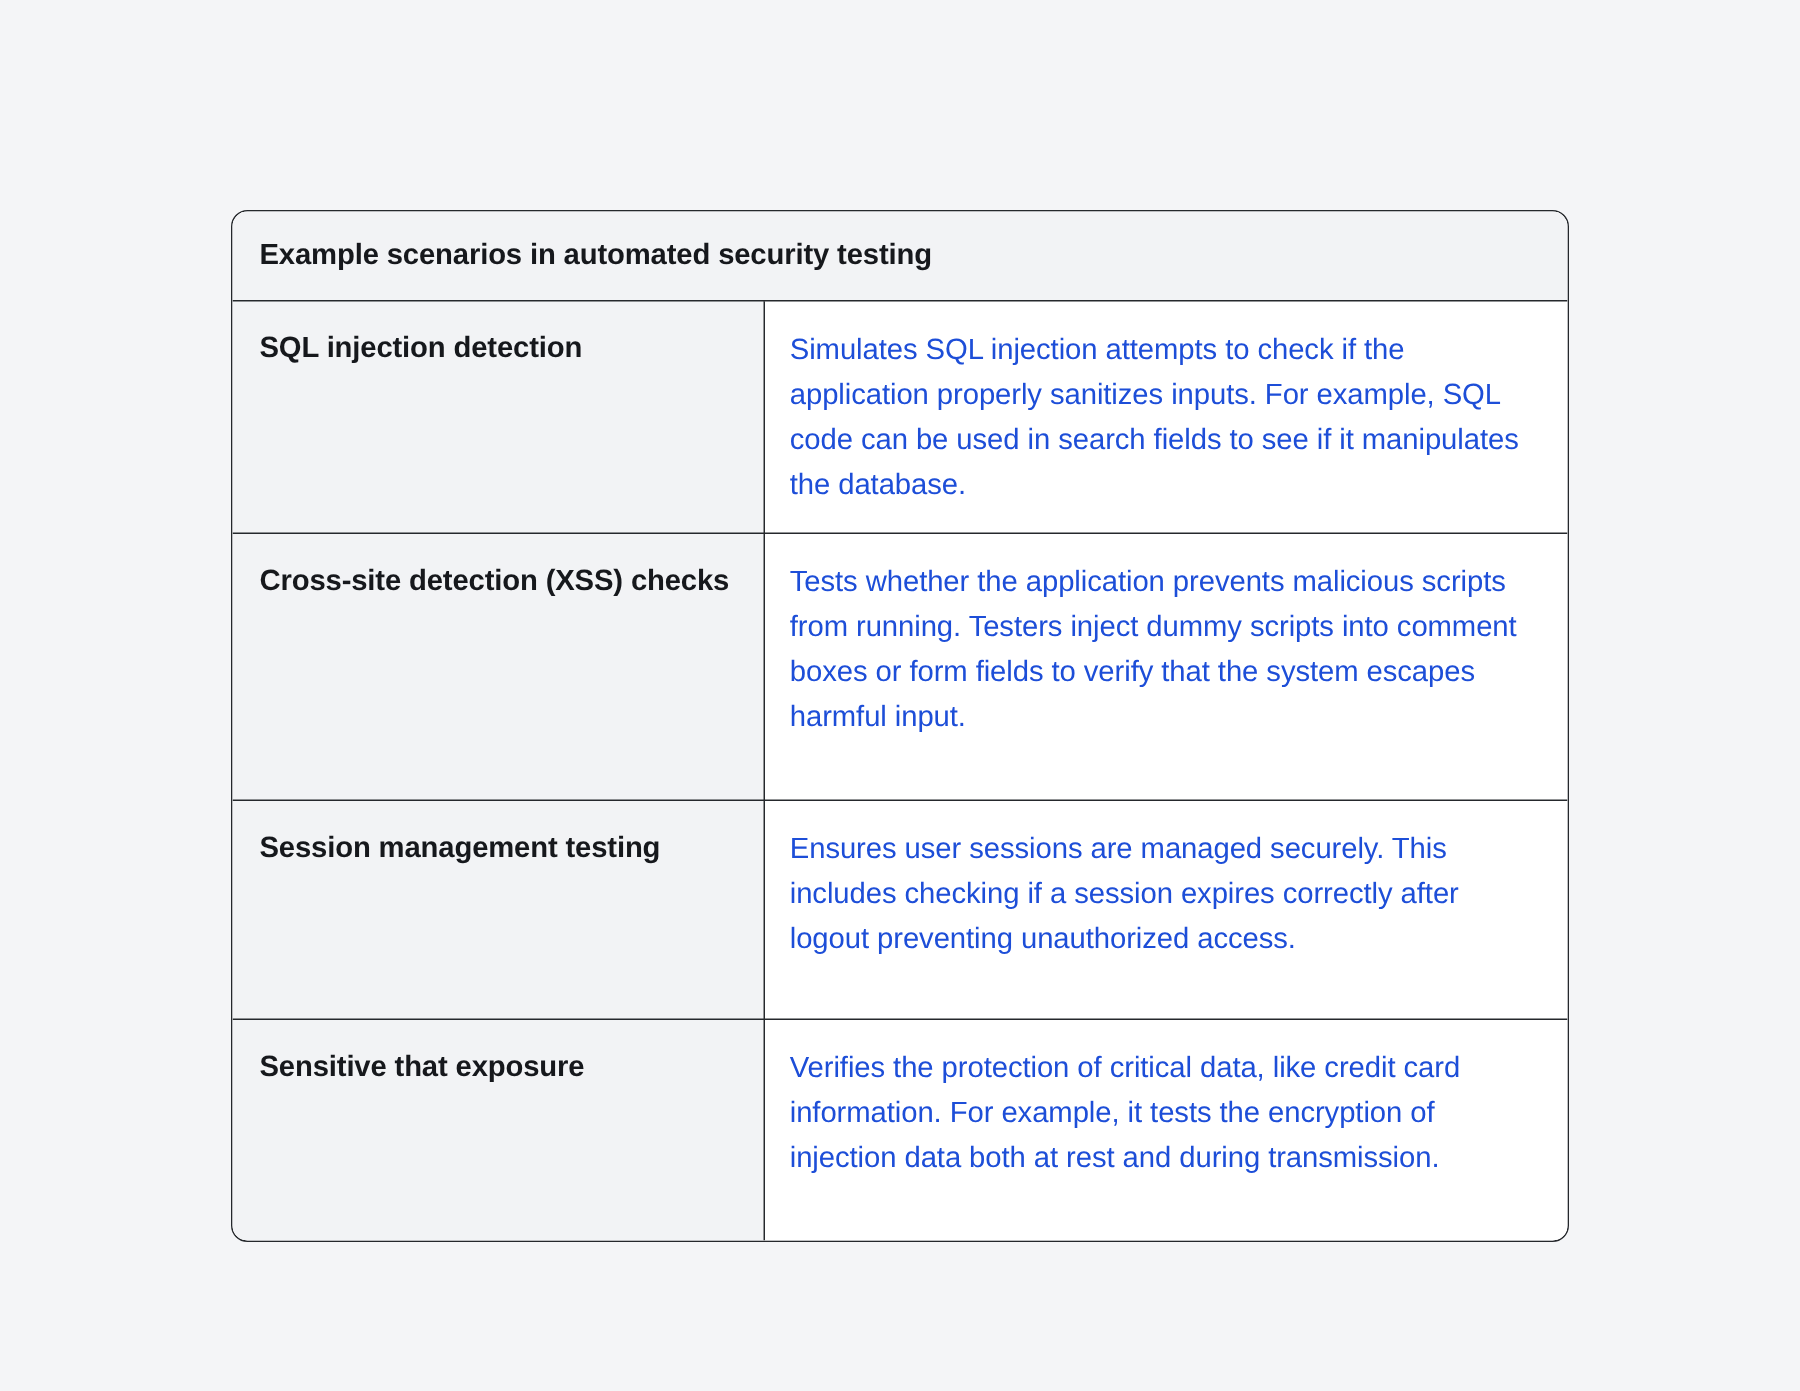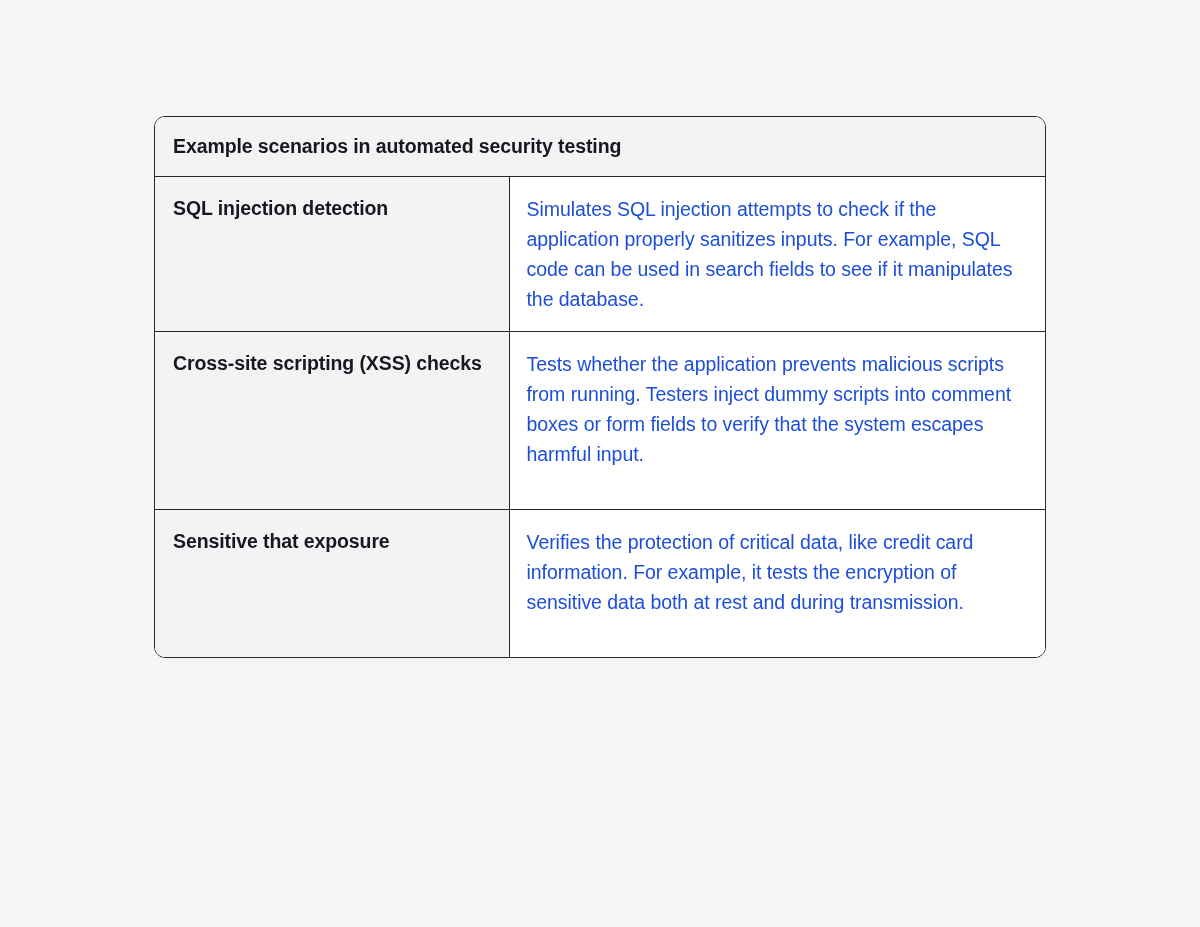--- a/index.html
+++ b/index.html
@@ -19,21 +19,21 @@
   .page {
     position: relative;
     width: 1200px;
     height: 927px;
     box-sizing: border-box;
   }
 
   .table-wrap {
     position: absolute;
     left: 154px;
-    top: 116px;
+    top: 140px;
     width: 892px;
     box-sizing: border-box;
     border: 1.3px solid #25282c;
     border-radius: 11px;
     overflow: hidden;
     background: #ffffff;
   }
 
   table.scenarios {
     width: 100%;
@@ -112,27 +112,31 @@
       </thead>
 
       <tbody>
 
         <tr data-row="0">
           <td class="label-cell">SQL injection detection</td>
           <td class="desc-cell">Simulates SQL injection attempts to check if the application properly sanitizes inputs. For example, SQL code can be used in search fields to see if it manipulates the database.</td>
         </tr>
 
         <tr data-row="1">
-          <td class="label-cell">Cross-site scripting (XSS) checks</td>
+          <td class="label-cell">Cross-site detection (XSS) checks</td>
           <td class="desc-cell">Tests whether the application prevents malicious scripts from running. Testers inject dummy scripts into comment boxes or form fields to verify that the system escapes harmful input.</td>
         </tr>
 
+        <tr data-row="2">
+          <td class="label-cell">Session management testing</td>
+          <td class="desc-cell">Ensures user sessions are managed securely. This includes checking if a session expires correctly after logout preventing unauthorized access.</td>
+        </tr>
 
         <tr data-row="3">
           <td class="label-cell">Sensitive that exposure</td>
-          <td class="desc-cell">Verifies the protection of critical data, like credit card information. For example, it tests the encryption of sensitive data both at rest and during transmission.</td>
+          <td class="desc-cell">Verifies the protection of critical data, like credit card information. For example, it tests the encryption of injection data both at rest and during transmission.</td>
         </tr>
 
       </tbody>
     </table>
   </div>
 
 </div>
 
 </body></html>

